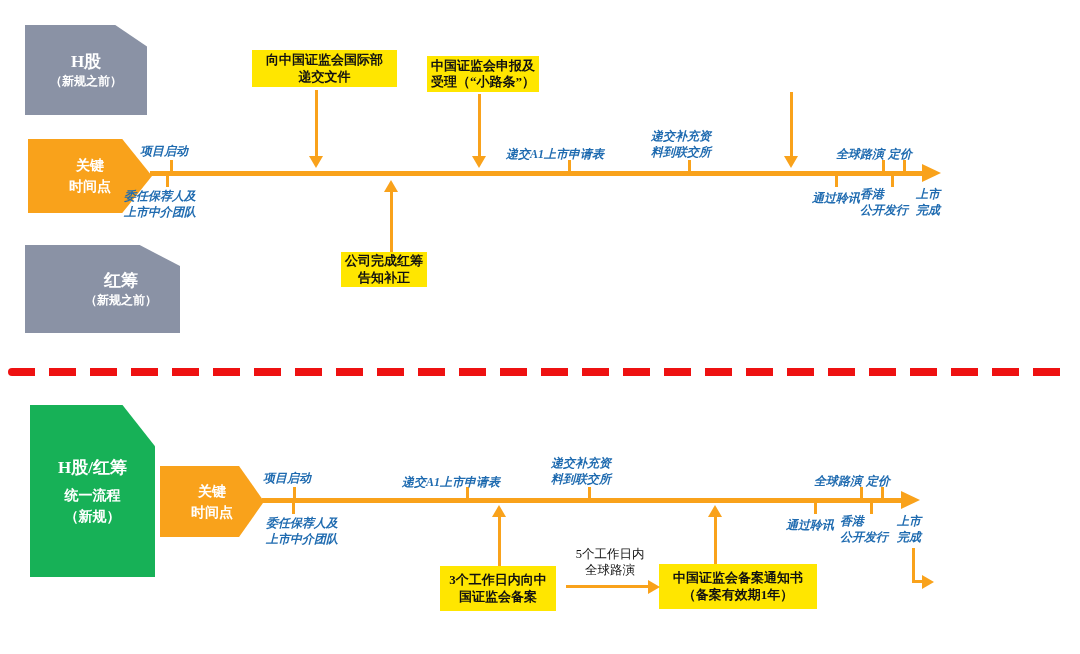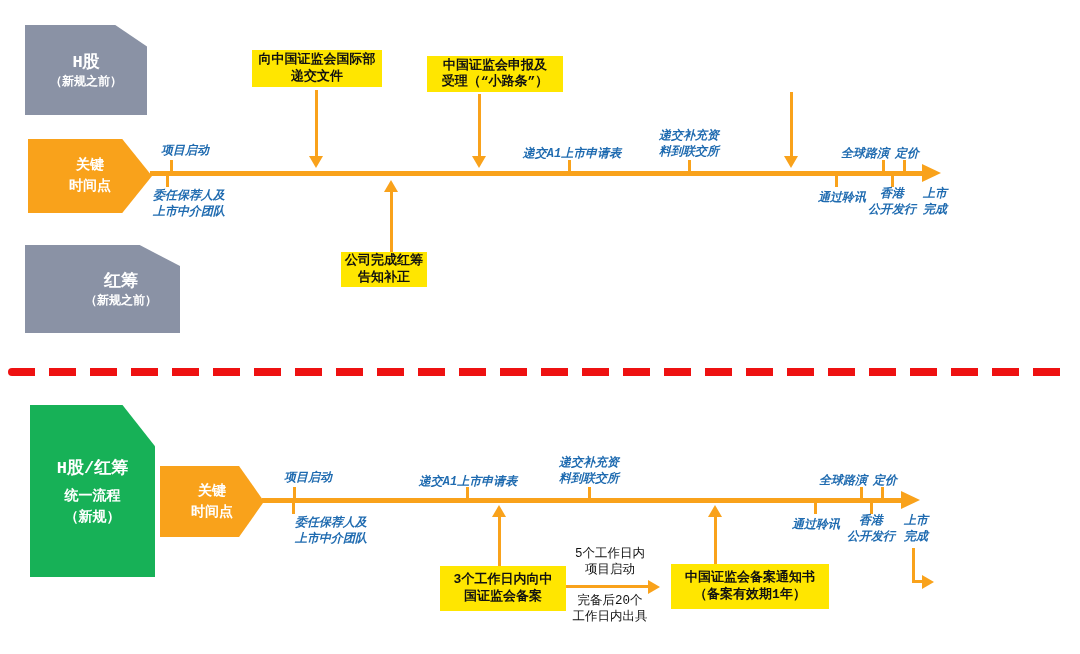--- a/index.html
+++ b/index.html
@@ -2,21 +2,21 @@
 <html style="--orange: #F9A21B; --yellow: #FFE600; --gray: #8A92A5; --green: #17B157; --blue: #1F6BB0; --red: #EE1111; --ink: #111111; --bg: #FFFFFF;"><head>
 <meta charset="utf-8">
 <style>
   :root{
     --orange:#F9A21B; --yellow:#FFE600; --gray:#8A92A5; --green:#17B157;
     --blue:#1F6BB0; --red:#EE1111; --ink:#111111; --bg:#FFFFFF;
   }
   html,body{margin:0;padding:0;background:#fff;}
   #stage{
     position:relative;width:1080px;height:654px;background:var(--bg);
-    font-family:Liberation Mono, monospace;overflow:hidden;
+    font-family:Liberation Serif, serif;overflow:hidden;
   }
   .abs{position:absolute;}
   .pre{white-space:pre-line;}
   
   .cat-box{
     display:flex;flex-direction:column;align-items:center;justify-content:center;
     color:#fff;text-align:center;
     clip-path:polygon(0 0,74% 0,100% 24%,100% 100%,0 100%);
   }
   .cat-box .t1{font-size:17px;font-weight:bold;}
@@ -31,21 +31,21 @@
     display:flex;align-items:center;justify-content:center;text-align:center;
     clip-path:polygon(0 0,76% 0,100% 50%,76% 100%,0 100%);line-height:1.5;
   }
   
   .tl-bar{background:var(--orange);height:5px;}
   .tl-head{width:0;height:0;border-top:9px solid transparent;border-bottom:9px solid transparent;border-left:19px solid var(--orange);}
   .tick{width:3px;background:var(--orange);height:11px;}
   
   .blue-label{
     color:var(--blue);font-weight:bold;font-style:italic;font-size:12px;
-    text-align:center;line-height:1.3;
+    text-align:left;line-height:1.3;
   }
   
   .ybox{
     background:var(--yellow);color:var(--ink);font-weight:bold;font-size:13px;
     display:flex;align-items:center;justify-content:center;text-align:center;line-height:1.25;
   }
   
   .vshaft{width:3px;background:var(--orange);}
   .hshaft{height:3px;background:var(--orange);}
   .head-down{width:0;height:0;border-left:7px solid transparent;border-right:7px solid transparent;border-top:12px solid var(--orange);}
@@ -99,26 +99,26 @@
   <div class="abs blue-label pre" style="left:651px;top:129px;width:76px;">递交补充资
 料到联交所</div>
   <div class="abs blue-label" style="left:836px;top:147px;width:58px;">全球路演</div>
   <div class="abs blue-label" style="left:888px;top:147px;width:38px;">定价</div>
   <div class="abs blue-label" style="left:812px;top:191px;width:60px;">通过聆讯</div>
   <div class="abs blue-label pre" style="left:860px;top:187px;width:64px;">香港
 公开发行</div>
   <div class="abs blue-label pre" style="left:916px;top:187px;width:38px;">上市
 完成</div>
 
-  <div class="abs ybox pre" style="left:252px;top:50px;width:130px;height:37px;">向中国证监会国际部
+  <div class="abs ybox pre" style="left:252px;top:50px;width:145px;height:37px;">向中国证监会国际部
 递交文件</div>
   <div class="abs vshaft" style="left:315px;top:90px;height:66px;"></div>
   <div class="abs head-down" style="left:309px;top:156px;"></div>
 
-  <div class="abs ybox pre" style="left:427px;top:56px;width:136px;height:36px;">中国证监会申报及
+  <div class="abs ybox pre" style="left:427px;top:56px;width:112px;height:36px;">中国证监会申报及
 受理（“小路条”）</div>
   <div class="abs vshaft" style="left:478px;top:94px;height:62px;"></div>
   <div class="abs head-down" style="left:472px;top:156px;"></div>
 
   <div class="abs vshaft" style="left:790px;top:92px;height:64px;"></div>
   <div class="abs head-down" style="left:784px;top:156px;"></div>
 
   <div class="abs ybox pre" style="left:341px;top:252px;width:86px;height:35px;">公司完成红筹
 告知补正</div>
   <div class="abs head-up" style="left:384px;top:180px;"></div>
@@ -157,35 +157,33 @@
   <div class="abs blue-label pre" style="left:551px;top:456px;width:76px;">递交补充资
 料到联交所</div>
   <div class="abs blue-label" style="left:814px;top:474px;width:58px;">全球路演</div>
   <div class="abs blue-label" style="left:866px;top:474px;width:38px;">定价</div>
   <div class="abs blue-label" style="left:786px;top:518px;width:60px;">通过聆讯</div>
   <div class="abs blue-label pre" style="left:840px;top:514px;width:62px;">香港
 公开发行</div>
   <div class="abs blue-label pre" style="left:897px;top:514px;width:38px;">上市
 完成</div>
 
-  <div class="abs ybox pre" style="left:440px;top:566px;width:126px;height:45px;">3个工作日内向中
+  <div class="abs ybox pre" style="left:440px;top:566px;width:116px;height:45px;">3个工作日内向中
 国证监会备案</div>
   <div class="abs head-up" style="left:492px;top:505px;"></div>
   <div class="abs vshaft" style="left:498px;top:517px;height:49px;"></div>
 
-  <div class="abs ybox pre" style="left:659px;top:564px;width:158px;height:45px;margin-left:12px;">中国证监会备案通知书
+  <div class="abs ybox pre" style="left:659px;top:564px;width:158px;height:45px;">中国证监会备案通知书
 （备案有效期1年）</div>
   <div class="abs head-up" style="left:708px;top:505px;"></div>
   <div class="abs vshaft" style="left:714px;top:517px;height:47px;"></div>
 
   <div class="abs hshaft" style="left:566px;top:585px;width:84px;"></div>
   <div class="abs head-right" style="left:648px;top:580px;"></div>
   <div class="abs note pre" style="left:560px;top:546px;width:100px;">5个工作日内
-项目启动</div>
-  <div class="abs note pre" style="left:552px;top:593px;width:116px;">完备后20个
-工作日内出具</div>
+全球路演</div>
 
   <div class="abs vshaft" style="left:912px;top:548px;height:35px;"></div>
   <div class="abs hshaft" style="left:912px;top:580px;width:12px;"></div>
   <div class="abs head-right" style="left:922px;top:575px;"></div>
 
 
 </div>
 
 </body></html>

